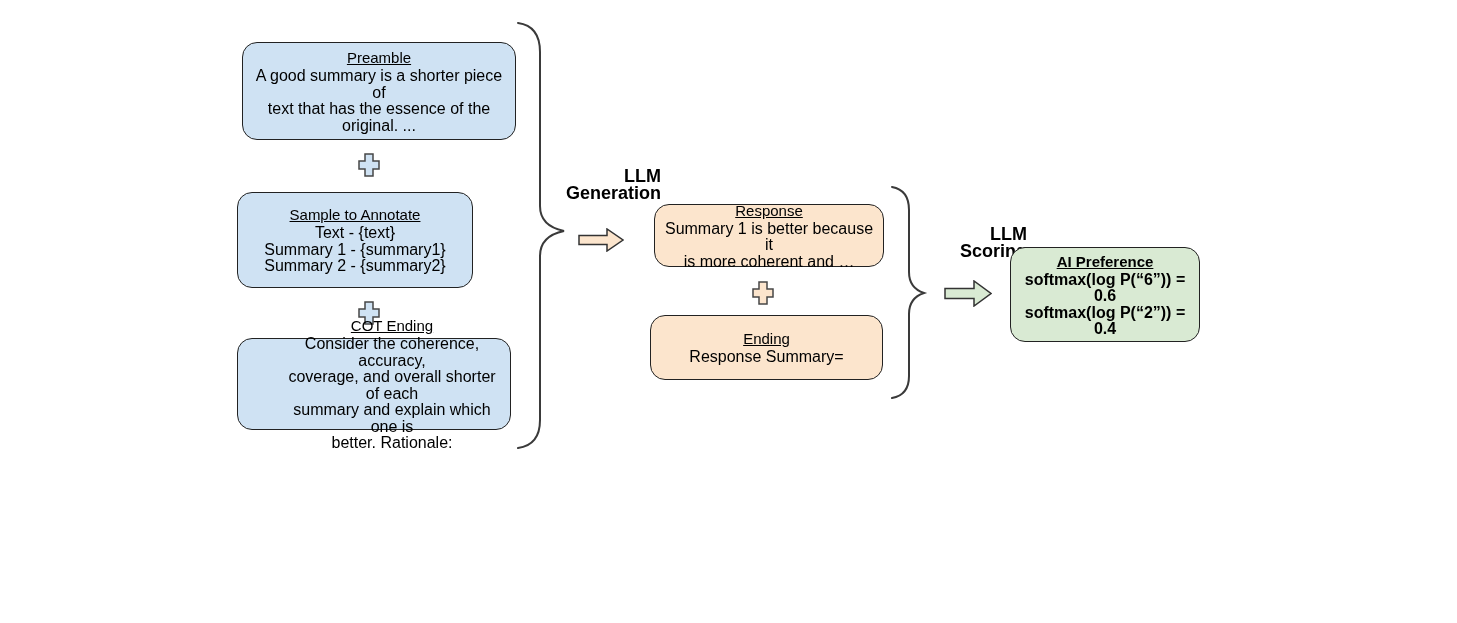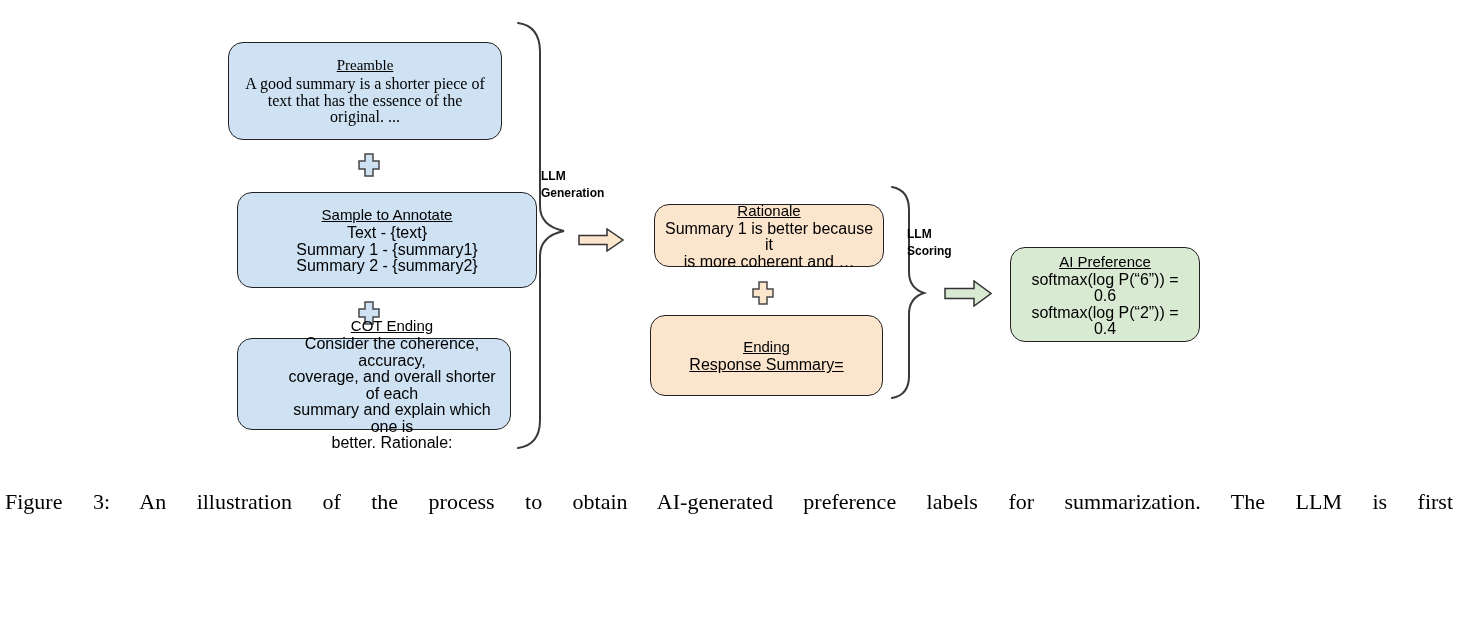--- a/index.html
+++ b/index.html
@@ -16,22 +16,22 @@
     display:flex;flex-direction:column;justify-content:center;align-items:center;
     text-align:center;padding:4px 8px;
   }
   .box-blue{background:var(--blue-fill,#cfe2f3);}
   .box-orange{background:var(--orange-fill,#fce5cd);}
   .box-green{background:var(--green-fill,#d9ead3);}
   .box-title{font-size:15px;line-height:19px;text-decoration:underline;}
   .box-body{font-size:16px;line-height:16.5px;white-space:pre-line;margin-top:1px;}
 
   .flow-label{
-    position:absolute;font-weight:bold;font-size:12px;line-height:17px;
-    text-align:left;white-space:pre-line;width:120px;
+    position:absolute;font-weight:bold;font-size:18px;line-height:17px;
+    text-align:right;white-space:pre-line;width:120px;
   }
   .plus{position:absolute;width:22px;height:24px;}
   .plus svg{display:block;}
   .plus-shape{stroke:#474747;stroke-width:1.5;}
   .plus-blue{fill:var(--blue-fill,#cfe2f3);}
   .plus-orange{fill:var(--orange-fill,#fce5cd);}
 
   .arrow{position:absolute;}
   .arrow polygon{stroke:#333;stroke-width:1.5;stroke-linejoin:miter;}
   .arrow-orange polygon{fill:var(--orange-fill,#fce5cd);}
@@ -49,34 +49,34 @@
 </head>
 <body>
 
 <div class="diagram">
 
   <svg class="overlay" viewBox="0 0 1457 482">
     <path class="brace" d="M 518 23 Q 540 26 540 52 L 540 206 Q 540 226 564 231 Q 540 236 540 256 L 540 420 Q 540 445 518 448"></path>
     <path class="brace" d="M 892 187 Q 909 190 909 210 L 909 272 Q 909 288 924 293 Q 909 298 909 314 L 909 376 Q 909 395 892 398"></path>
   </svg>
 
-  <div class="box box-blue" style="left:228px;top:42px;width:274px;height:98px;font-family:Liberation Serif, serif;">
+  <div class="box box-blue" style="left:242px;top:42px;width:274px;height:98px;">
     <div class="box-title">Preamble</div>
     <div class="box-body">A good summary is a shorter piece of
 text that has the essence of the
 original. ...</div>
   </div>
 
   <div class="plus" style="left:358px;top:153px;">
     <svg width="22" height="24" viewBox="0 0 22 24">
       <path class="plus-shape plus-blue" d="M7 1 H15 V8 H21 V16 H15 V23 H7 V16 H1 V8 H7 Z"></path>
     </svg>
   </div>
 
-  <div class="box box-blue" style="left:237px;top:192px;width:300px;height:96px;">
+  <div class="box box-blue" style="left:237px;top:192px;width:236px;height:96px;">
     <div class="box-title">Sample to Annotate</div>
     <div class="box-body">Text - {text}
 Summary 1 - {summary1}
 Summary 2 - {summary2}</div>
   </div>
 
   <div class="plus" style="left:358px;top:301px;">
     <svg width="22" height="24" viewBox="0 0 22 24">
       <path class="plus-shape plus-blue" d="M7 1 H15 V8 H21 V16 H15 V23 H7 V16 H1 V8 H7 Z"></path>
     </svg>
@@ -90,45 +90,44 @@
 better. Rationale:</div>
   </div>
 
   <div class="flow-label" style="left:541px;top:168px;">LLM
 Generation</div>
   <svg class="arrow arrow-orange" style="left:578px;top:228px;" width="46" height="24" viewBox="0 0 46 24">
     <polygon points="1,7.5 29,7.5 29,1 45,12 29,23 29,16.5 1,16.5"></polygon>
   </svg>
 
   <div class="box box-orange" style="left:654px;top:204px;width:230px;height:63px;">
-    <div class="box-title">Rationale</div>
+    <div class="box-title">Response</div>
     <div class="box-body">Summary 1 is better because it
 is more coherent and …</div>
   </div>
 
   <div class="plus" style="left:752px;top:281px;">
     <svg width="22" height="24" viewBox="0 0 22 24">
       <path class="plus-shape plus-orange" d="M7 1 H15 V8 H21 V16 H15 V23 H7 V16 H1 V8 H7 Z"></path>
     </svg>
   </div>
 
-  <div class="box box-orange" style="left:650px;top:315px;width:233px;height:81px;text-decoration:underline;">
+  <div class="box box-orange" style="left:650px;top:315px;width:233px;height:65px;">
     <div class="box-title">Ending</div>
     <div class="box-body">Response Summary=</div>
   </div>
 
   <div class="flow-label" style="left:907px;top:226px;">LLM
 Scoring</div>
   <svg class="arrow arrow-green" style="left:944px;top:280px;" width="48" height="27" viewBox="0 0 48 27">
     <polygon points="1,8.5 30,8.5 30,1 47,13.5 30,26 30,18.5 1,18.5"></polygon>
   </svg>
 
-  <div class="box box-green" style="left:1010px;top:247px;width:190px;height:95px;">
+  <div class="box box-green" style="left:1010px;top:247px;width:190px;height:95px;font-weight:bold;">
     <div class="box-title">AI Preference</div>
     <div class="box-body">softmax(log P(“6”)) = 0.6
 softmax(log P(“2”)) = 0.4</div>
   </div>
 
 </div>
 
 <div class="caption">
-  <div class="cap-line cap-just">Figure 3: An illustration of the process to obtain AI-generated preference labels for summarization. The LLM is first</div>
 </div>
 
 </body></html>

